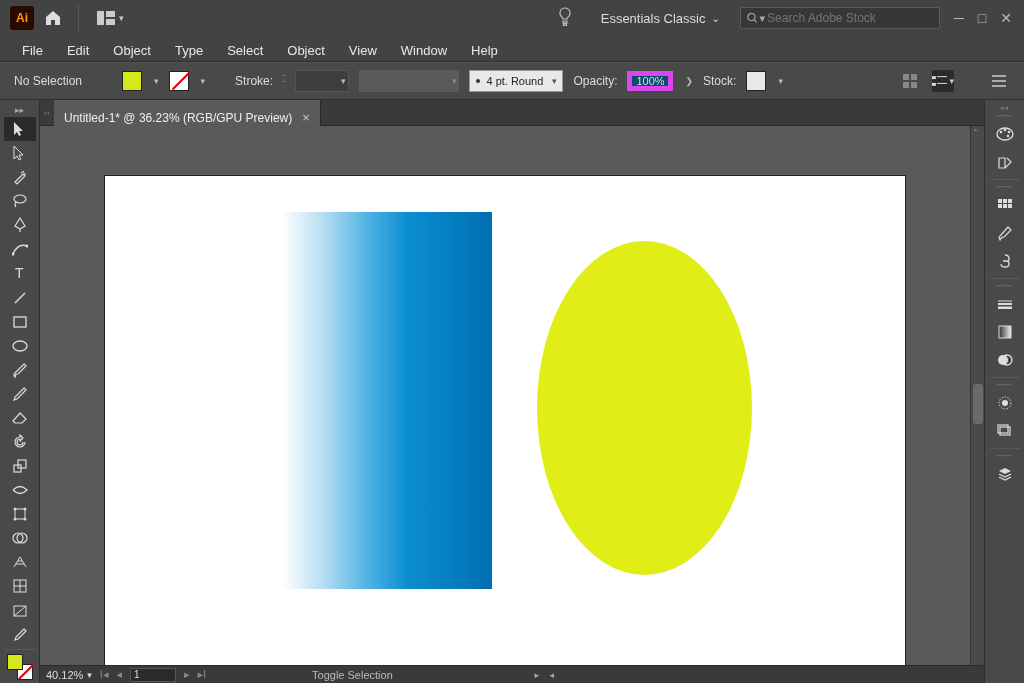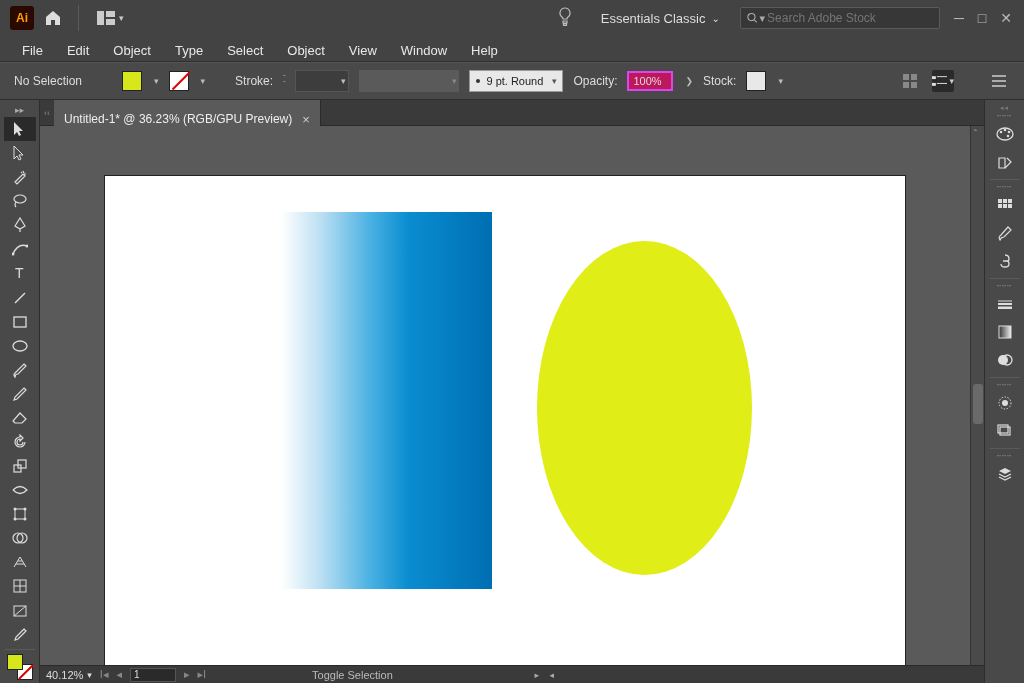--- a/index.html
+++ b/index.html
@@ -21,32 +21,32 @@
 .ctrlbar{height:38px;background:#494949;display:flex;align-items:center;padding:0 14px;gap:10px;border-bottom:1px solid #2e2e2e;border-top:1px solid #555}
 .ctrl-label{color:#ddd;font-size:12px;text-decoration-style:dashed;text-underline-offset:2px}
 .swatch{width:20px;height:20px;border:1px solid #222;cursor:pointer}
 .dd-arrow{color:#bbb;font-size:9px;margin-left:2px;cursor:pointer}
 .stroke-weight{display:flex;flex-direction:column;gap:0;color:#bbb;cursor:pointer}
 .stroke-weight span{font-size:7px;line-height:6px}
 .select-blank{width:54px;height:22px;background:#3d3d3d;border:1px solid #555;cursor:pointer;display:flex;align-items:center;justify-content:flex-end;padding-right:3px;color:#bbb;font-size:9px}
 .select-disabled{width:100px;height:22px;background:#5a5a5a;cursor:not-allowed;display:flex;align-items:center;justify-content:flex-end;padding-right:3px;color:#888;font-size:9px}
 .brush-profile{width:94px;height:22px;background:#e8e8e8;border:1px solid #999;cursor:pointer;display:flex;align-items:center;padding:0 6px;font-size:11px;color:#222;gap:6px}
 .brush-profile .dot{width:4px;height:4px;background:#333;border-radius:50%}
-.opacity-input{width:46px;height:20px;background:#be185d;border:2px solid #d946ef;color:#ddd;font-size:11px;padding:0 4px}
+.opacity-input{width:46px;height:20px;background:#0c4a6e;border:5px solid #d946ef;color:#ddd;font-size:11px;padding:0 4px}
 .ctrl-spacer{flex:1}
 .ctrl-icon{width:22px;height:22px;display:flex;align-items:center;justify-content:center;color:#ccc;cursor:pointer}
 .main{display:flex;height:calc(683px - 36px - 26px - 38px)}
 .toolbar-left{width:40px;background:#494949;border-right:1px solid #2e2e2e;display:flex;flex-direction:column;align-items:center;padding-top:4px;gap:0}
 .tool{width:32px;height:26px;display:flex;align-items:center;justify-content:center;color:#ddd;cursor:pointer;position:relative}
 .tool.active{background:#2a2a2a}
 .tool-double-arrow{height:14px;font-size:9px;color:#aaa}
 .tool-sep{width:30px;height:1px;background:#5a5a5a;margin:2px 0}
 .center{flex:1;display:flex;flex-direction:column;background:#5a5a5a}
 .tabbar{height:26px;background:#3a3a3a;display:flex;align-items:center;border-bottom:1px solid #2a2a2a}
-.tab{height:26px;background:#5a5a5a;display:flex;align-items:flex-start;padding:12px 10px;gap:10px;font-size:12px;color:#eee;border-right:1px solid #2a2a2a}
+.tab{height:26px;background:#5a5a5a;display:flex;align-items:flex-end;padding:1px 10px;gap:10px;font-size:12px;color:#eee;border-right:1px solid #2a2a2a}
 .tab .close{color:#ccc;cursor:pointer;font-size:13px}
 .canvas-wrap{flex:1;display:flex;position:relative;overflow:hidden}
 .canvas-area{flex:1;background:#5a5a5a;display:flex;align-items:flex-start;justify-content:center;padding-top:50px;position:relative}
 .artboard{width:800px;height:492px;background:#fff;box-shadow:0 0 0 1px #222;position:relative}
 .rect-shape{position:absolute;left:177px;top:36px;width:210px;height:377px;background:linear-gradient(90deg,#fff 0%,#bde0f3 18%,#4ab1e3 42%,#0a8dd0 60%,#006eb3 100%)}
 .ellipse-shape{position:absolute;left:432px;top:65px;width:215px;height:334px;border-radius:50%;background:#e0ed17}
 .scroll-v{width:14px;background:#4a4a4a;border-left:1px solid #333;position:relative}
 .scroll-v .up{position:absolute;top:2px;left:3px;color:#aaa;font-size:9px}
 .scroll-v .thumb{position:absolute;top:258px;width:10px;left:2px;height:40px;background:#6a6a6a;border-radius:3px}
 .statusbar{height:18px;background:#3a3a3a;display:flex;align-items:center;font-size:11px;color:#ddd;border-top:1px solid #2a2a2a;padding:0 6px;gap:8px}
@@ -129,21 +129,21 @@
   <div style="width:10px"></div>
   <span class="ctrl-label">Stroke:</span>
   <div class="stroke-weight">
       <span>ˆ</span>
       <span>ˇ</span>
     </div>
   <div class="select-blank">▾</div>
   <div class="select-disabled">▾</div>
   <div class="brush-profile">
     <span class="dot"></span>
-    <span style="flex:1">9 pt. Round</span>
+    <span style="flex:1">4 pt. Round</span>
     <span style="font-size:9px;color:#555">▾</span>
   </div>
   <span class="ctrl-label">Opacity:</span>
   <input class="opacity-input" value="100%" style="">
   <span class="dd-arrow">❯</span>
   <span class="ctrl-label">Stock:</span>
   <div class="swatch" style="background:#e8e8e8"></div>
   <span class="dd-arrow">▾</span>
   <div class="ctrl-spacer"></div>
   <div class="ctrl-icon">

